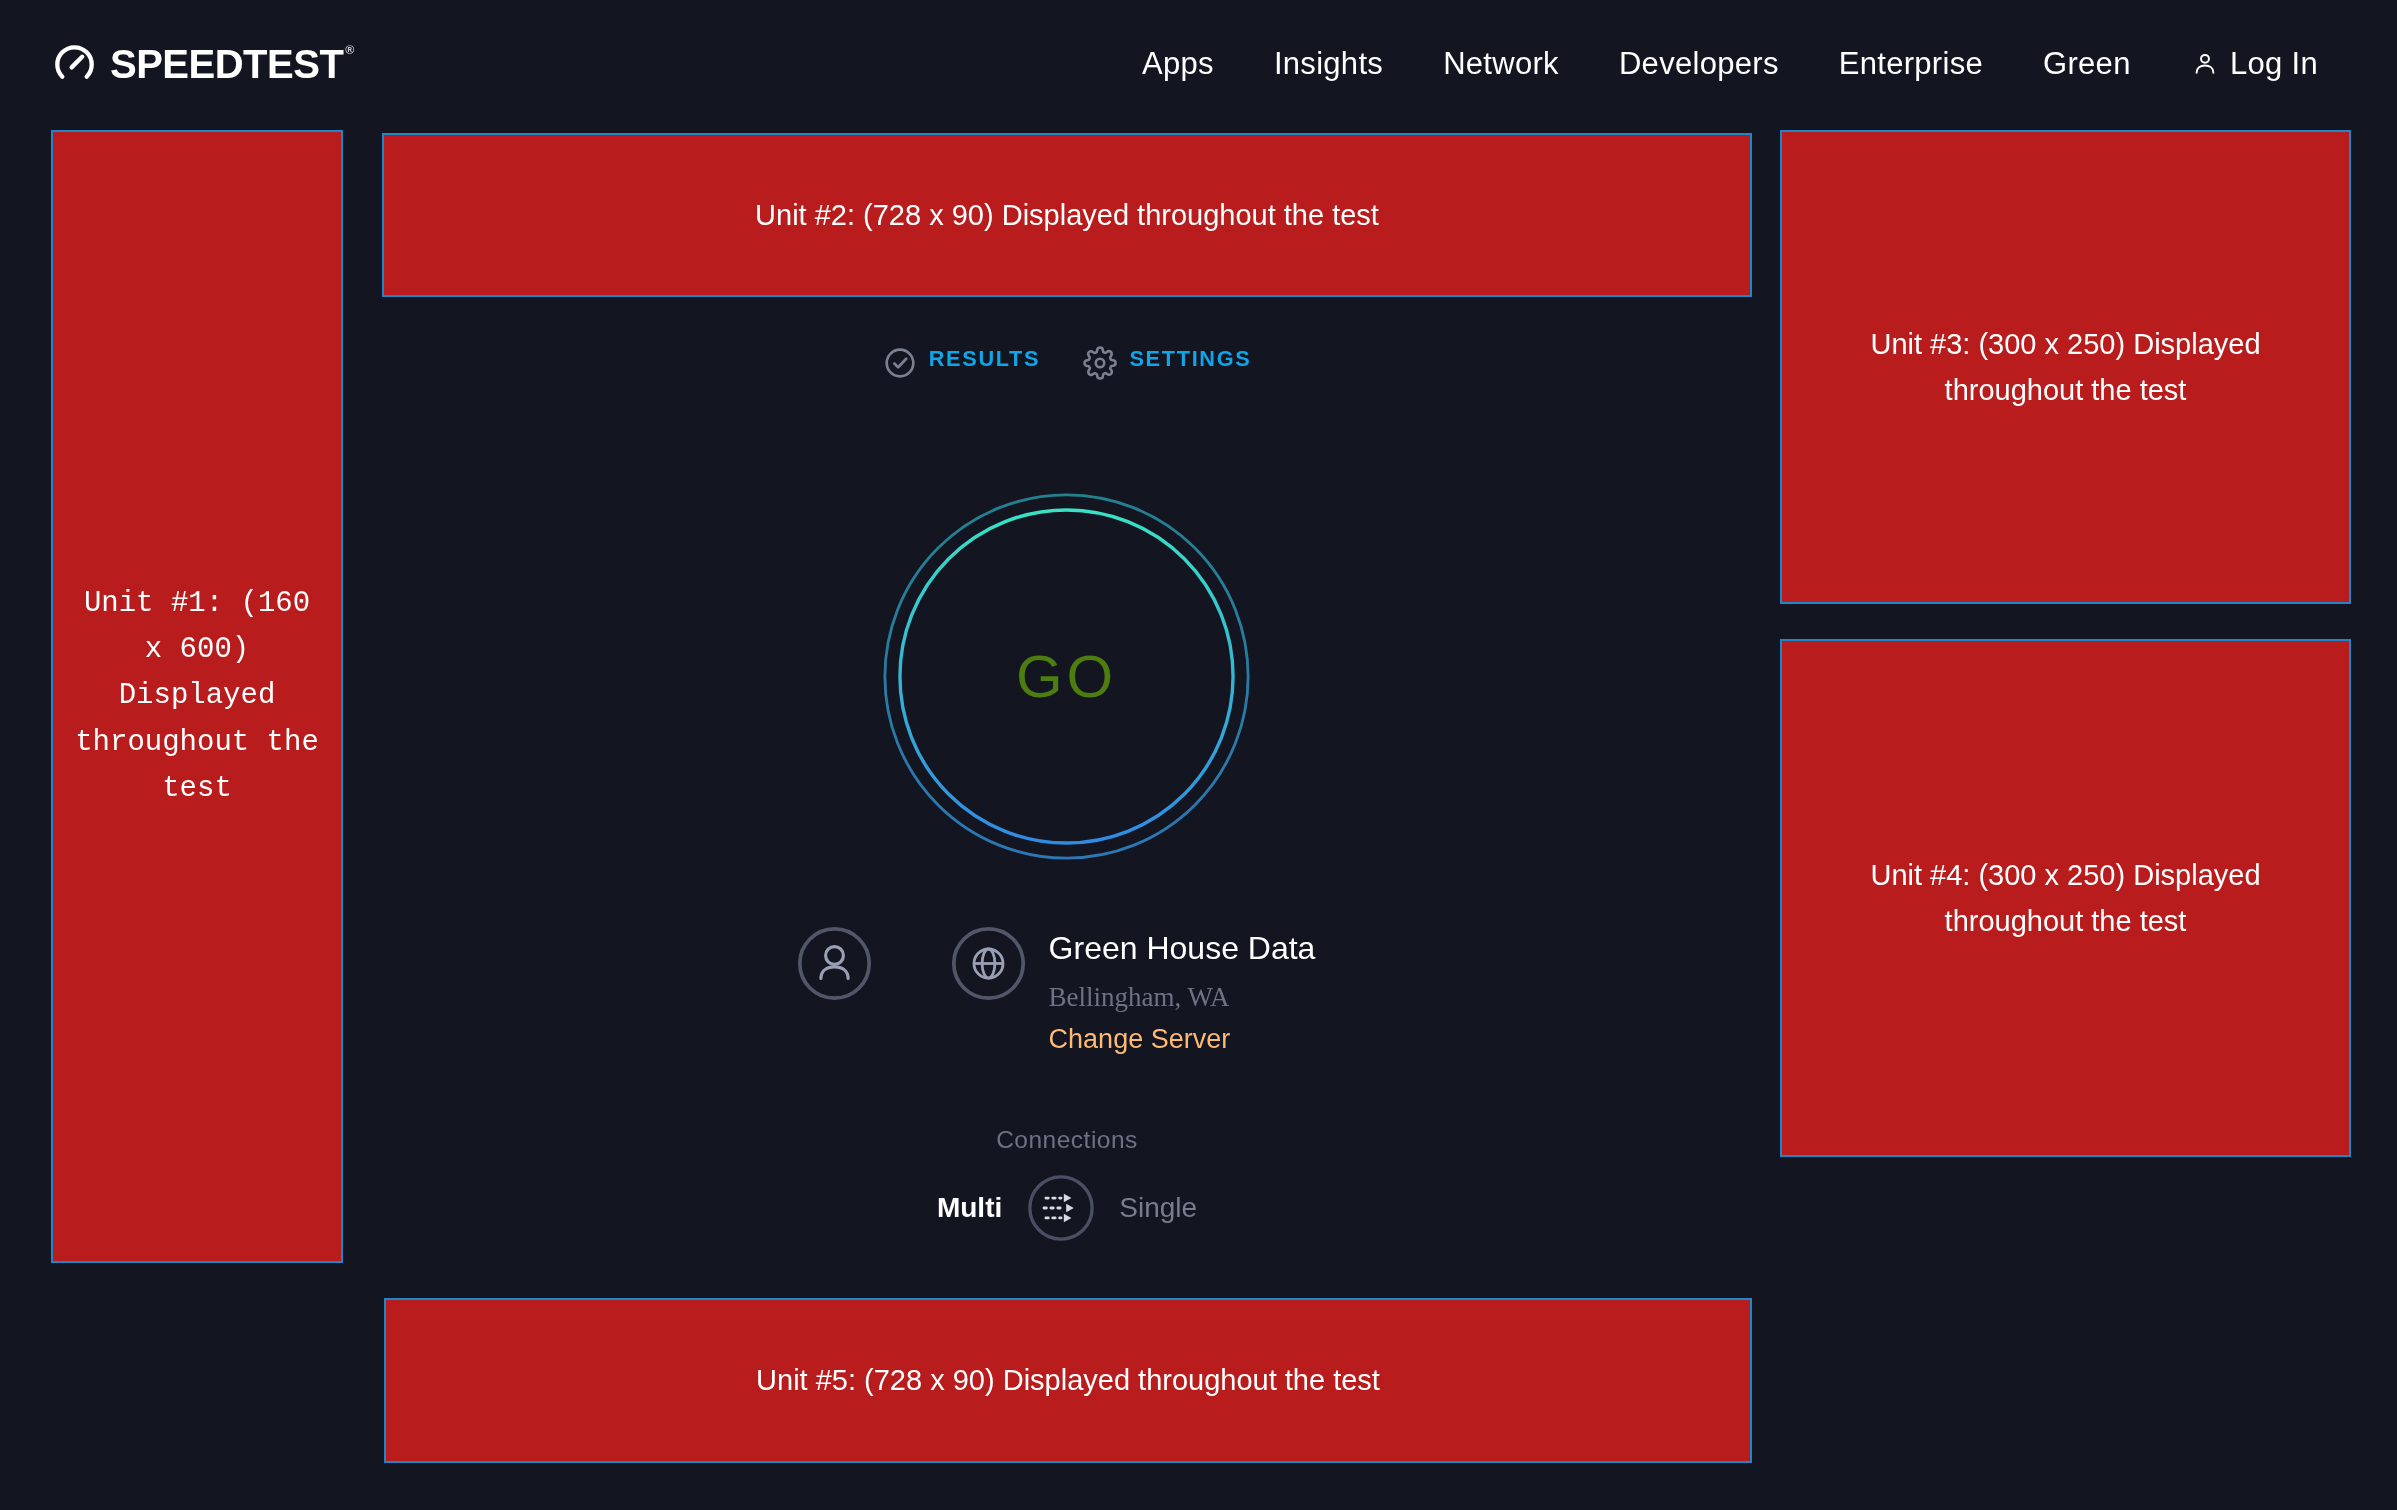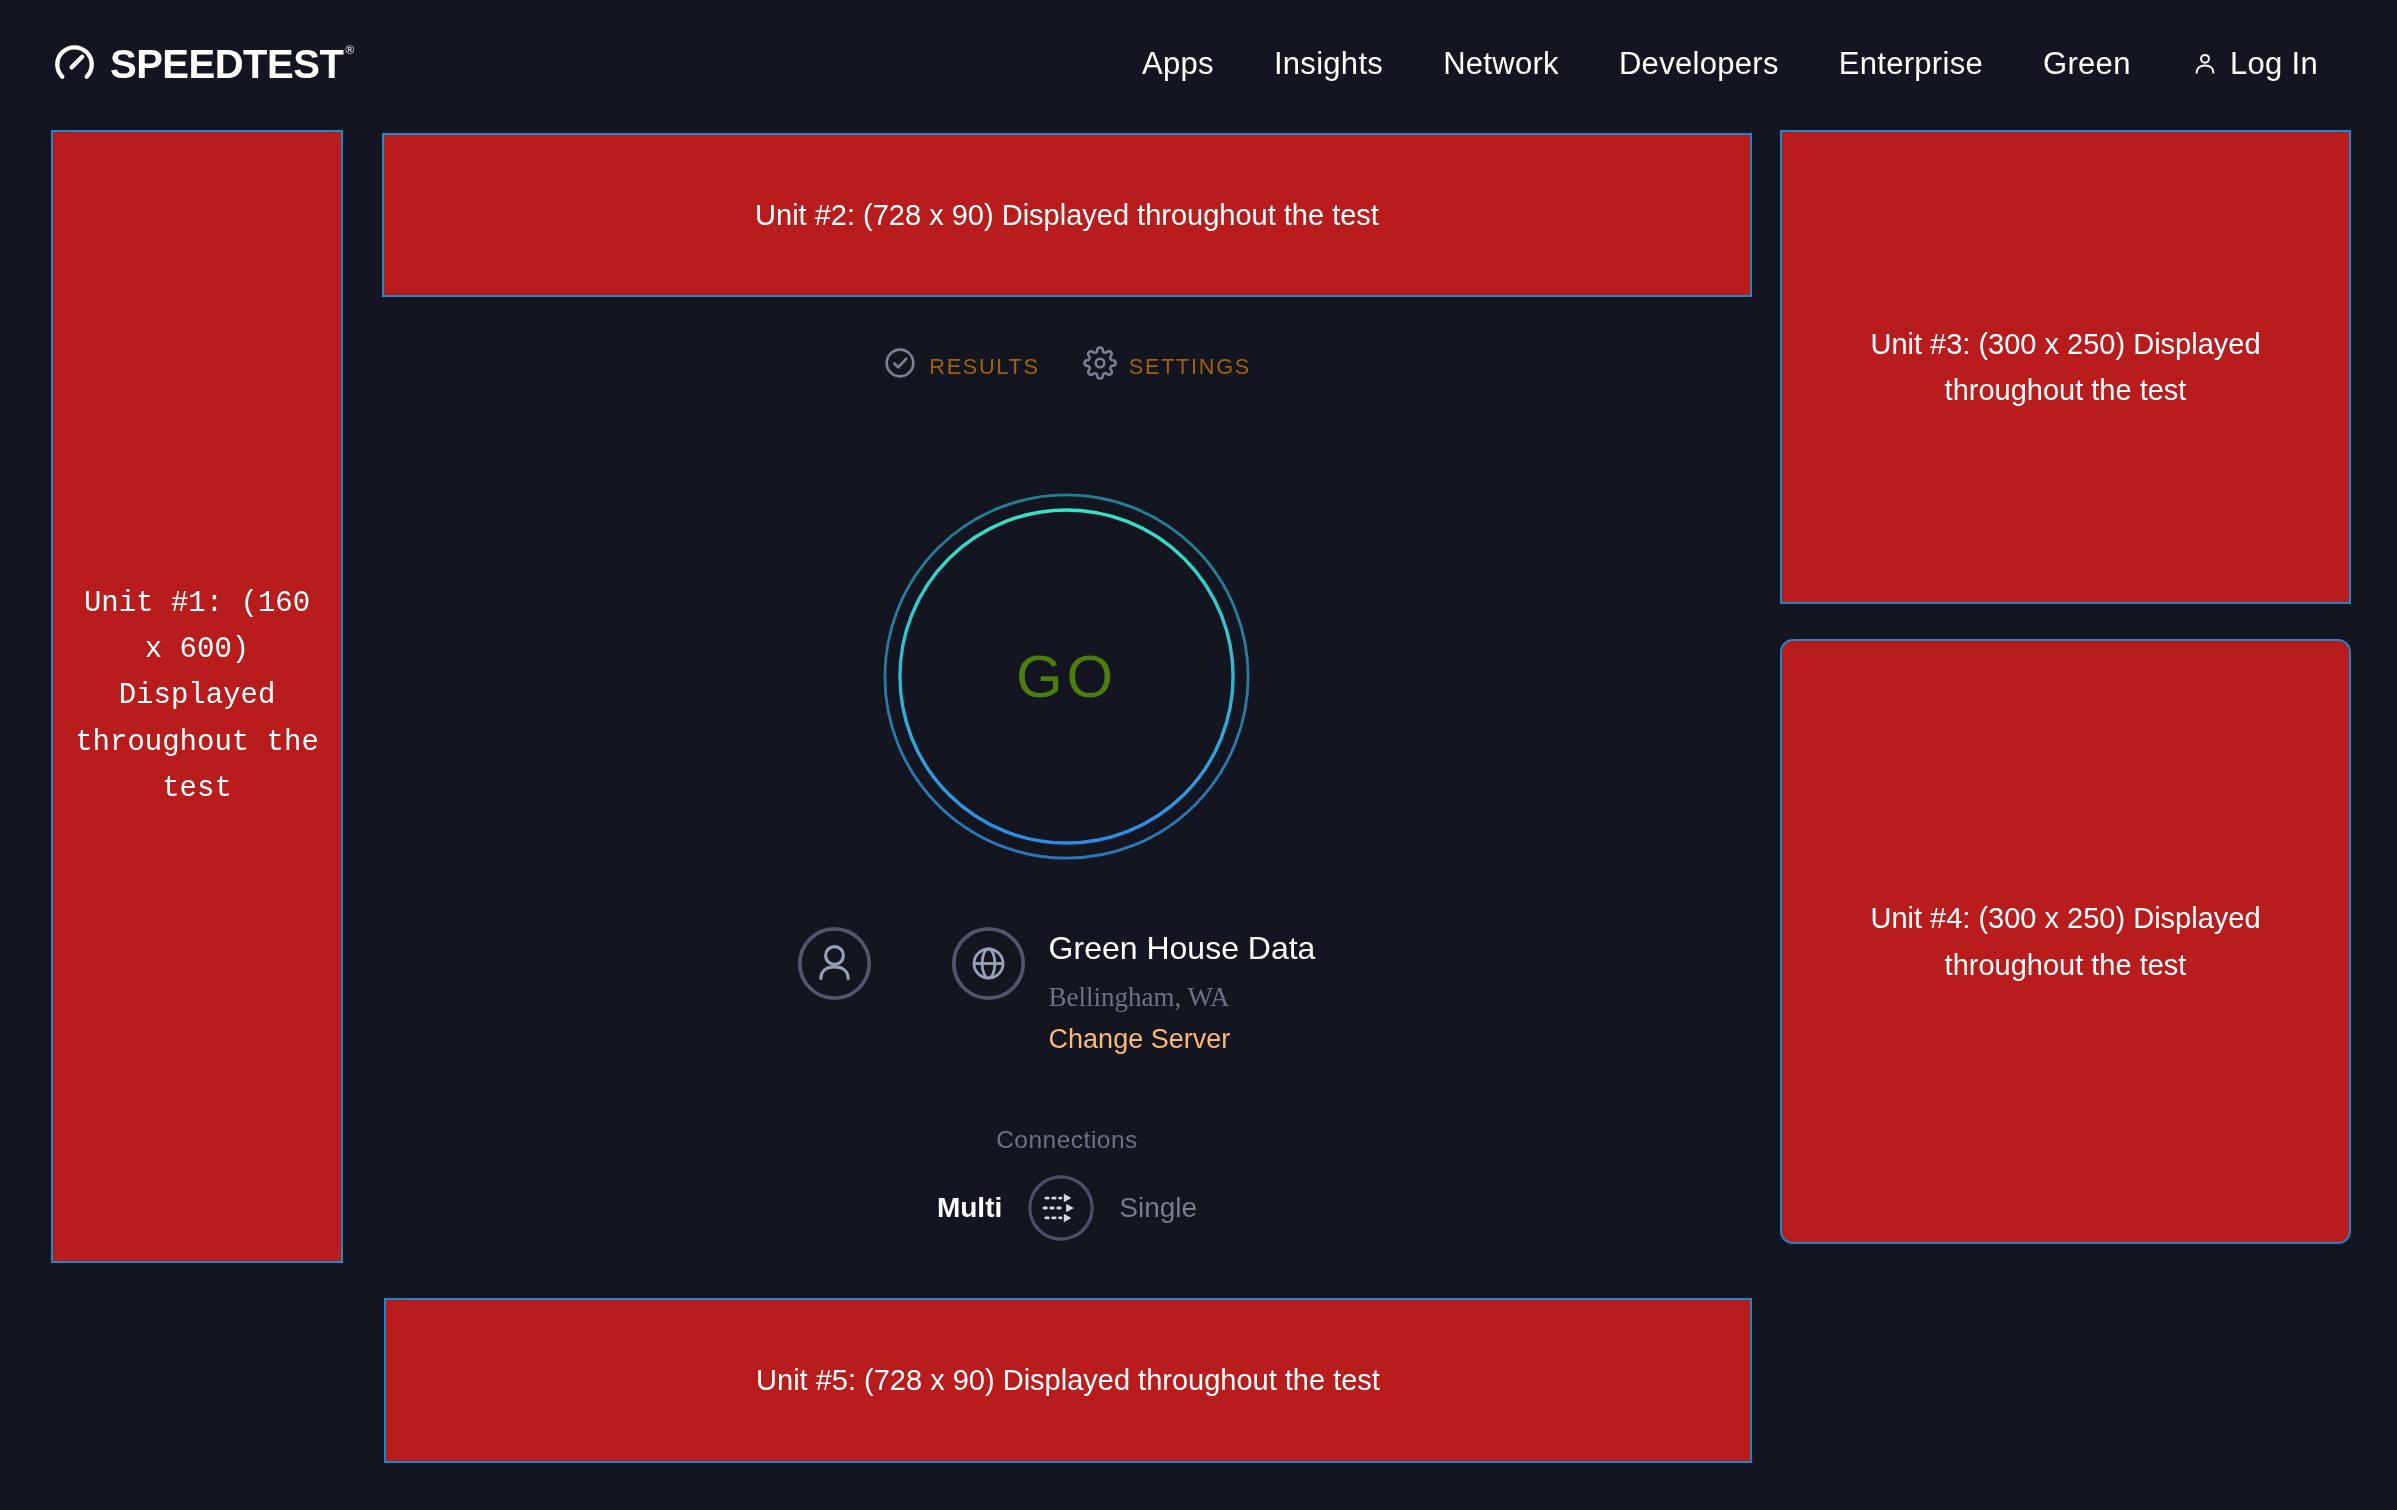--- a/index.html
+++ b/index.html
@@ -42,33 +42,33 @@
     background:#b91c1c;
     border:2.8px solid #1e86c9;
     display:flex; align-items:center; justify-content:center;
     text-align:center;
     font-size:29px; line-height:1.6; color:#fff;
     cursor:pointer;
   }
   .ad-unit-1 { left:51px;  top:130px;  width:292px;  height:1133px;font-family:Liberation Mono, monospace; }
   .ad-unit-2 { left:382px; top:133px;  width:1370px; height:164px;  }
   .ad-unit-3 { left:1780px; top:130px; width:571px;  height:474px;  }
-  .ad-unit-4 { left:1780px; top:639px; width:571px;  height:605px;border-radius:13px;  }
+  .ad-unit-4 { left:1780px; top:639px; width:571px;  height:518px;  }
   .ad-unit-5 { left:384px; top:1298px; width:1368px; height:165px;  }
   .ad-unit-1 .ad-text { max-width:247px; }
   .ad-unit-3 .ad-text, .ad-unit-4 .ad-text { max-width:463px; }
 
   
   .tabs-row {
     position:absolute; left:382px; top:341px; width:1370px; height:43px;
     display:flex; align-items:center; justify-content:center;
   }
   .tab {
-    display:flex; align-items:flex-end; gap:12.2px;
-    font-size:21.7px; font-weight:400; letter-spacing:1.7px; color:#a16207;
+    display:flex; align-items:flex-start; gap:12.2px;
+    font-size:21.7px; font-weight:700; letter-spacing:1.7px; color:#0ea5e9;
     cursor:pointer;
   }
   .tab + .tab { margin-left:43px; }
 
   
   .go-wrap {
     position:absolute; left:883px; top:493px; width:367px; height:367px;
     cursor:pointer;
   }
   .go-wrap svg { position:absolute; left:0; top:0; }

